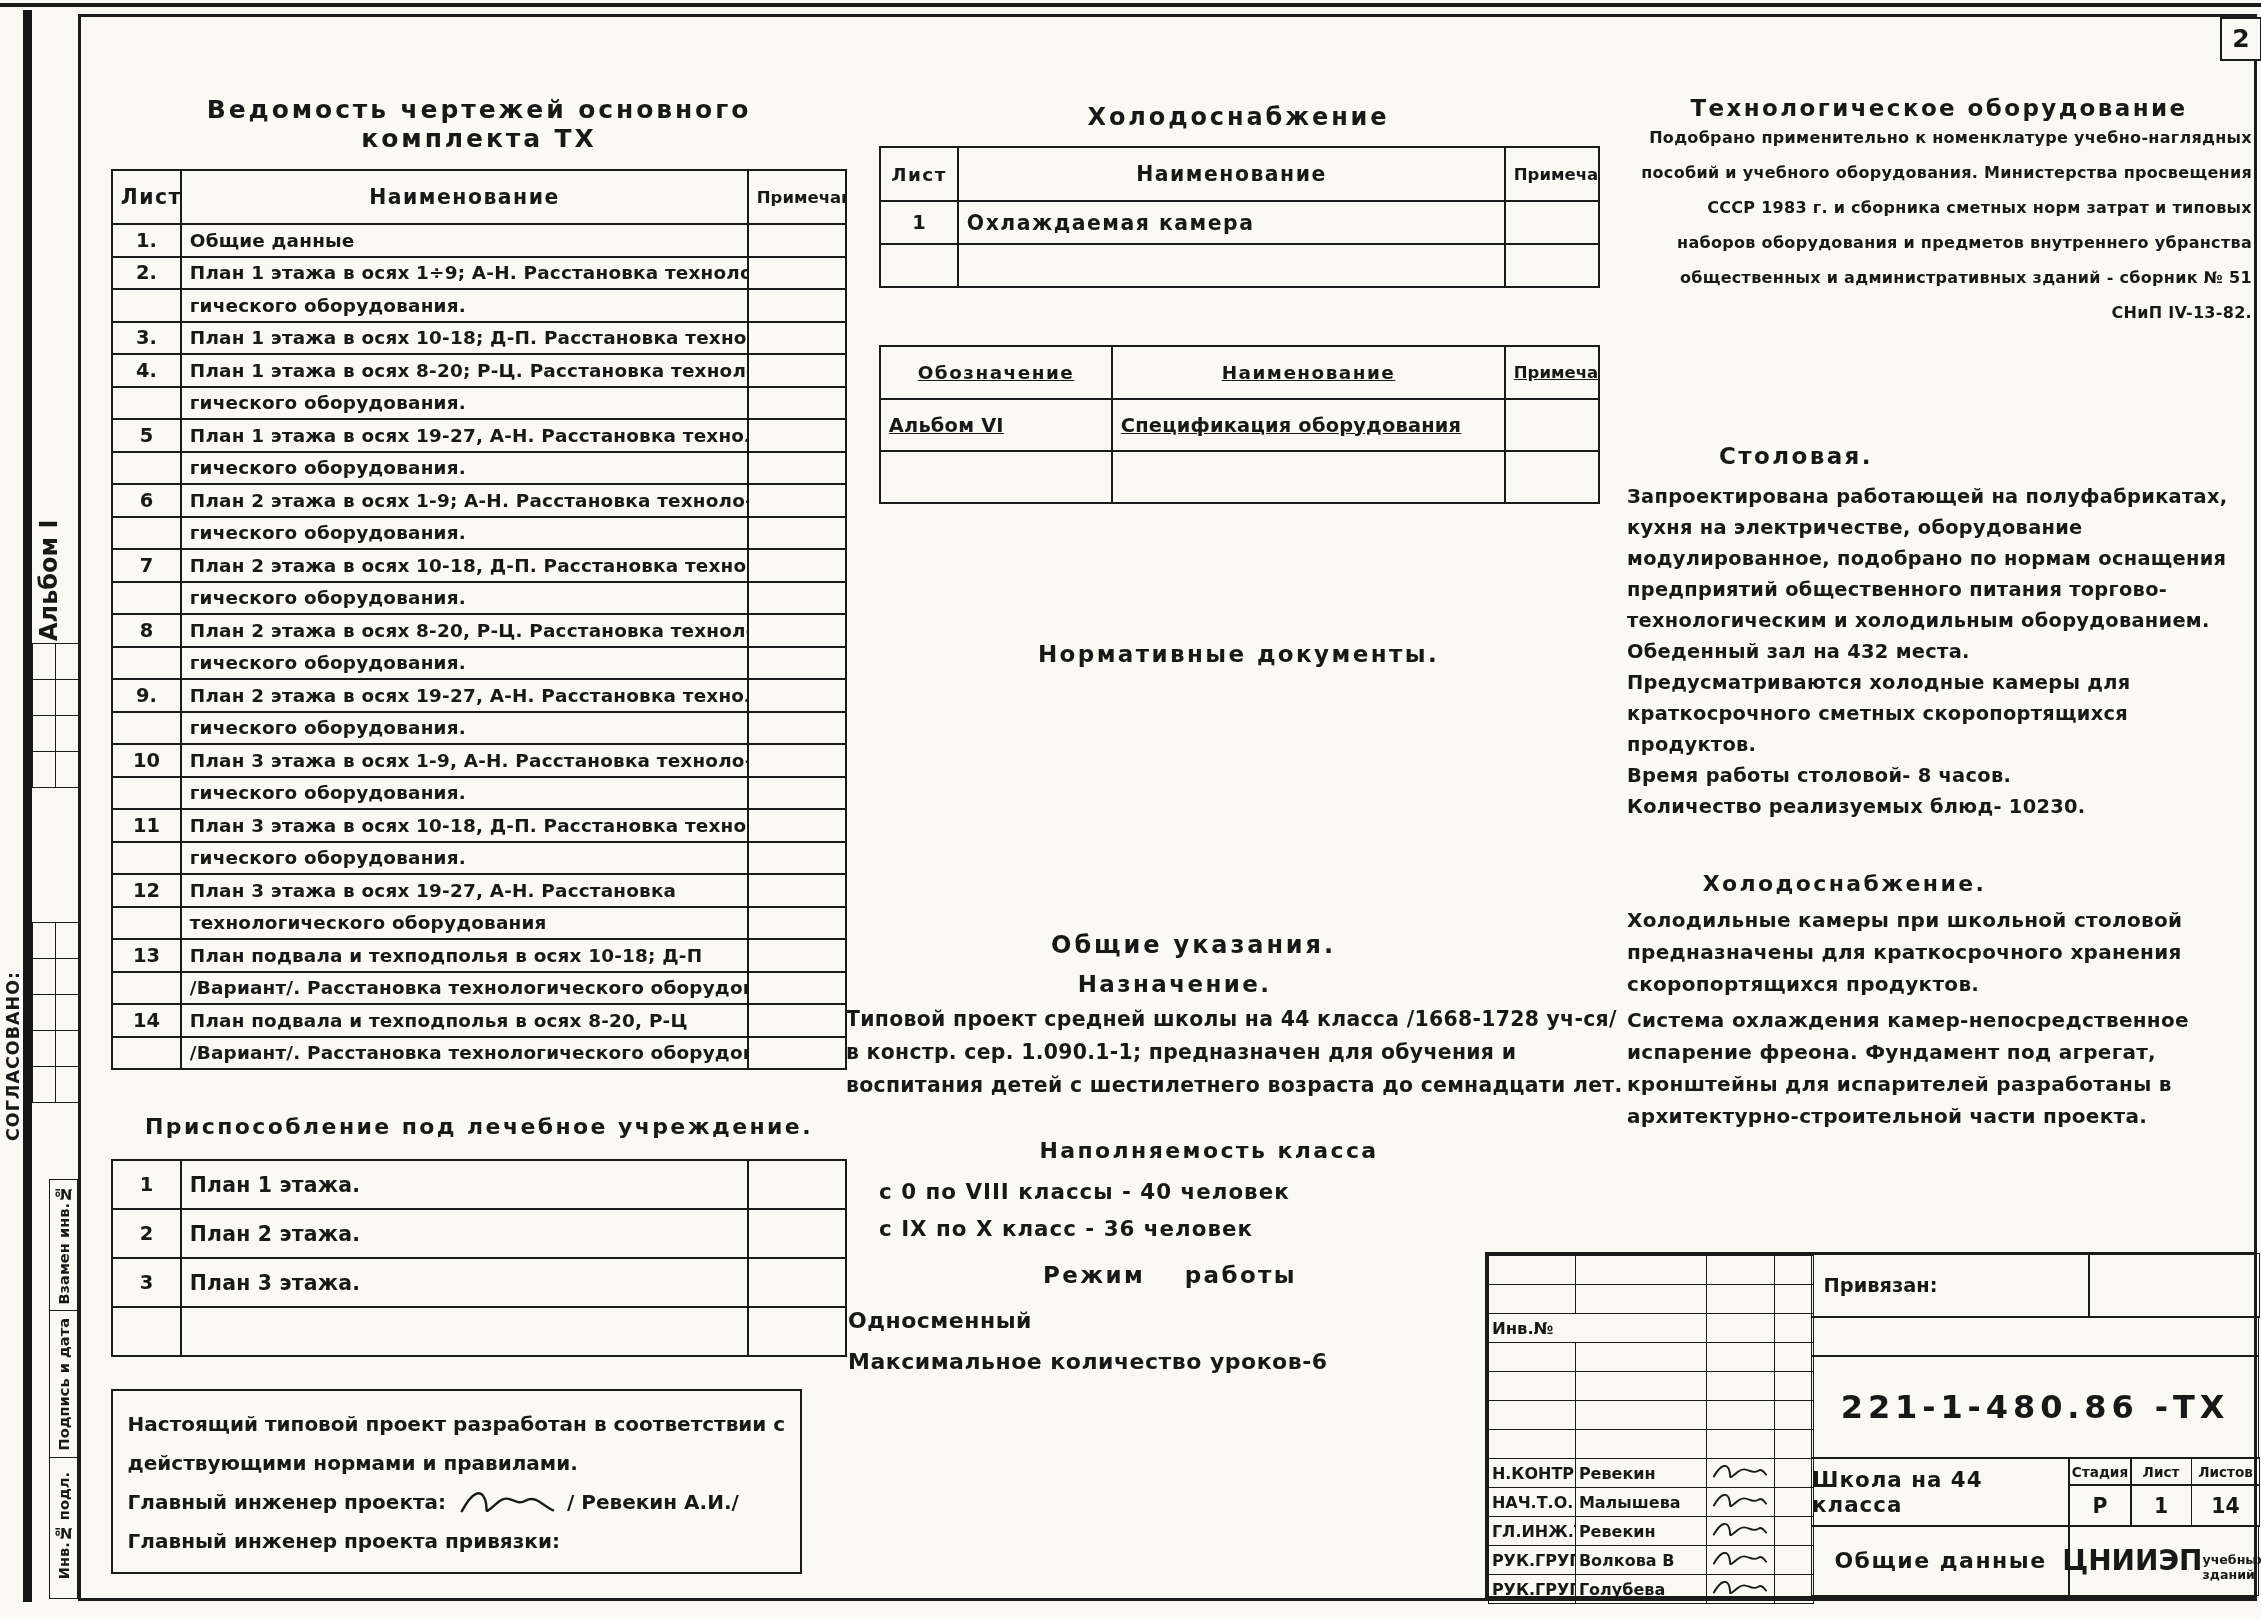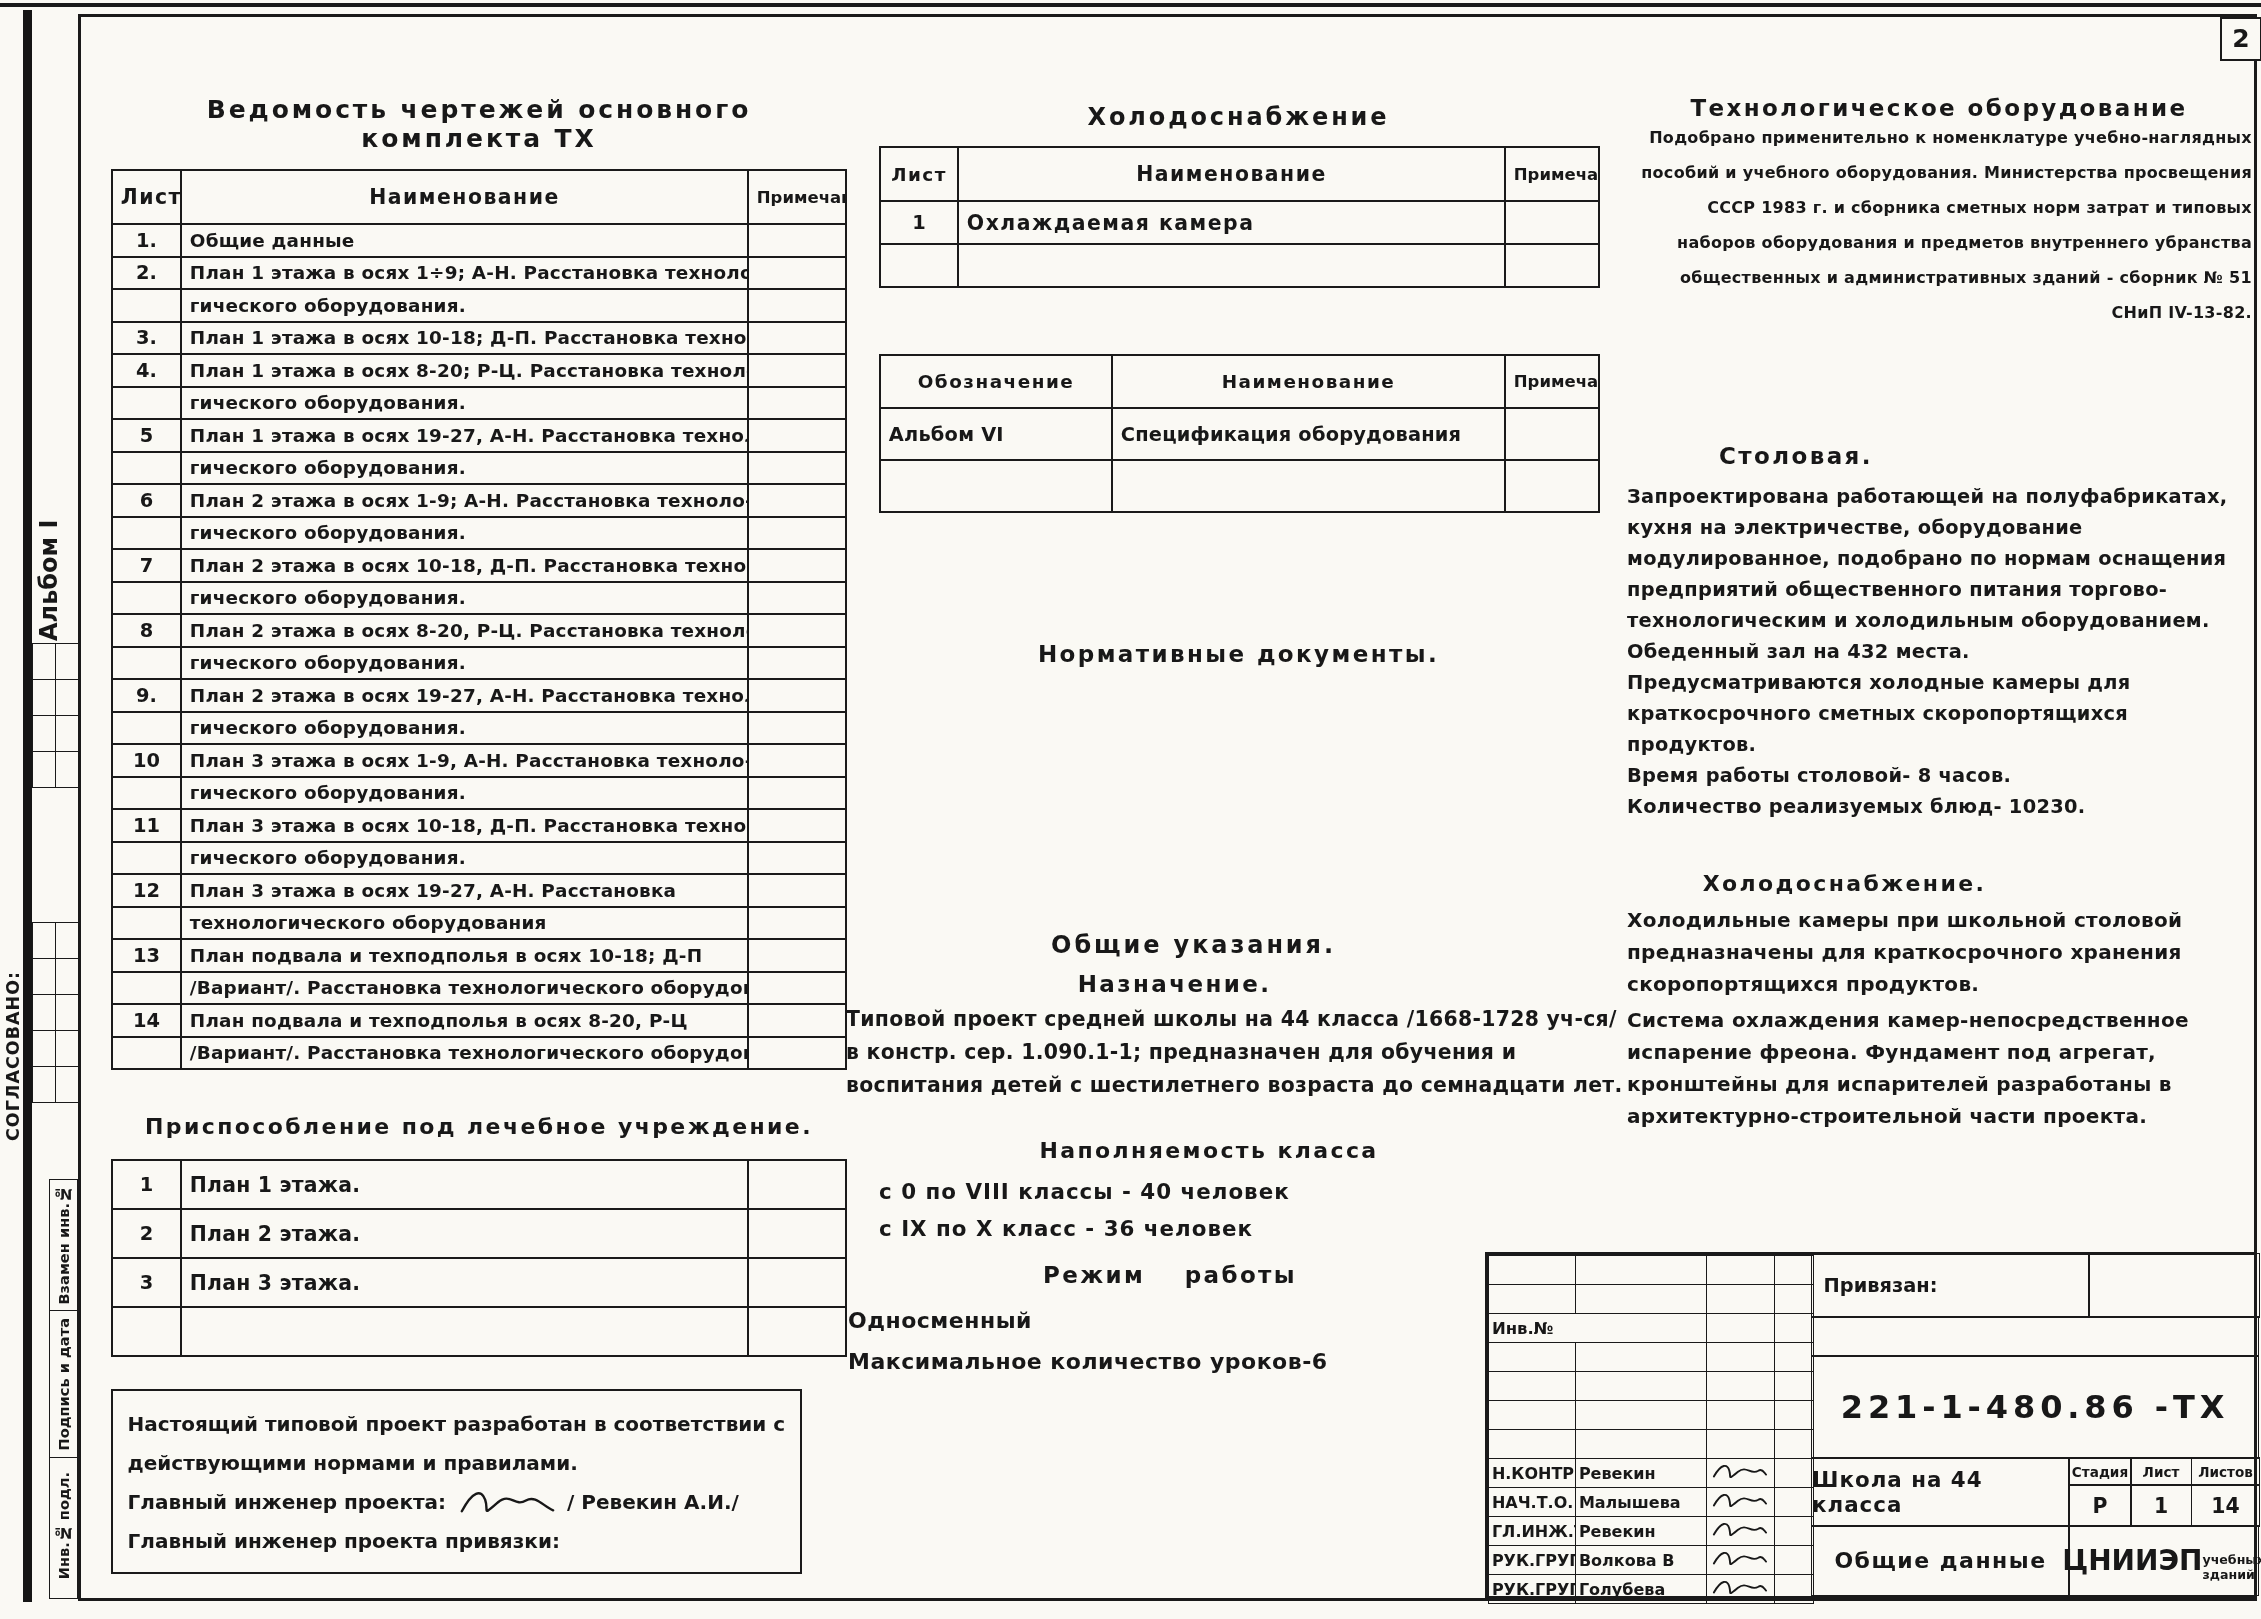--- a/index.html
+++ b/index.html
@@ -366,21 +366,21 @@
         </tr>
 
         <tr style="height:43px;">
           <td class="num"></td>
           <td class="nm" style="font-size:20.4px;letter-spacing:1.5px;"></td>
           <td></td>
         </tr>
       </tbody>
   </table>
 
-  <table class="dt abs" style="left:879px;top:354px;width:719px;">
+  <table class="dt abs" style="left:879px;top:345px;width:719px;text-decoration:underline;">
     <colgroup>
         <col style="width:232px">
         <col style="width:393px">
         <col style="width:94px">
       </colgroup>
     <thead>
       <tr style="height:53px;">
         <th style="font-size:18.4px;">Обозначение</th>
         <th style="font-size:18.4px;">Наименование</th>
         <th class="hdr-sm">Примечание</th>

